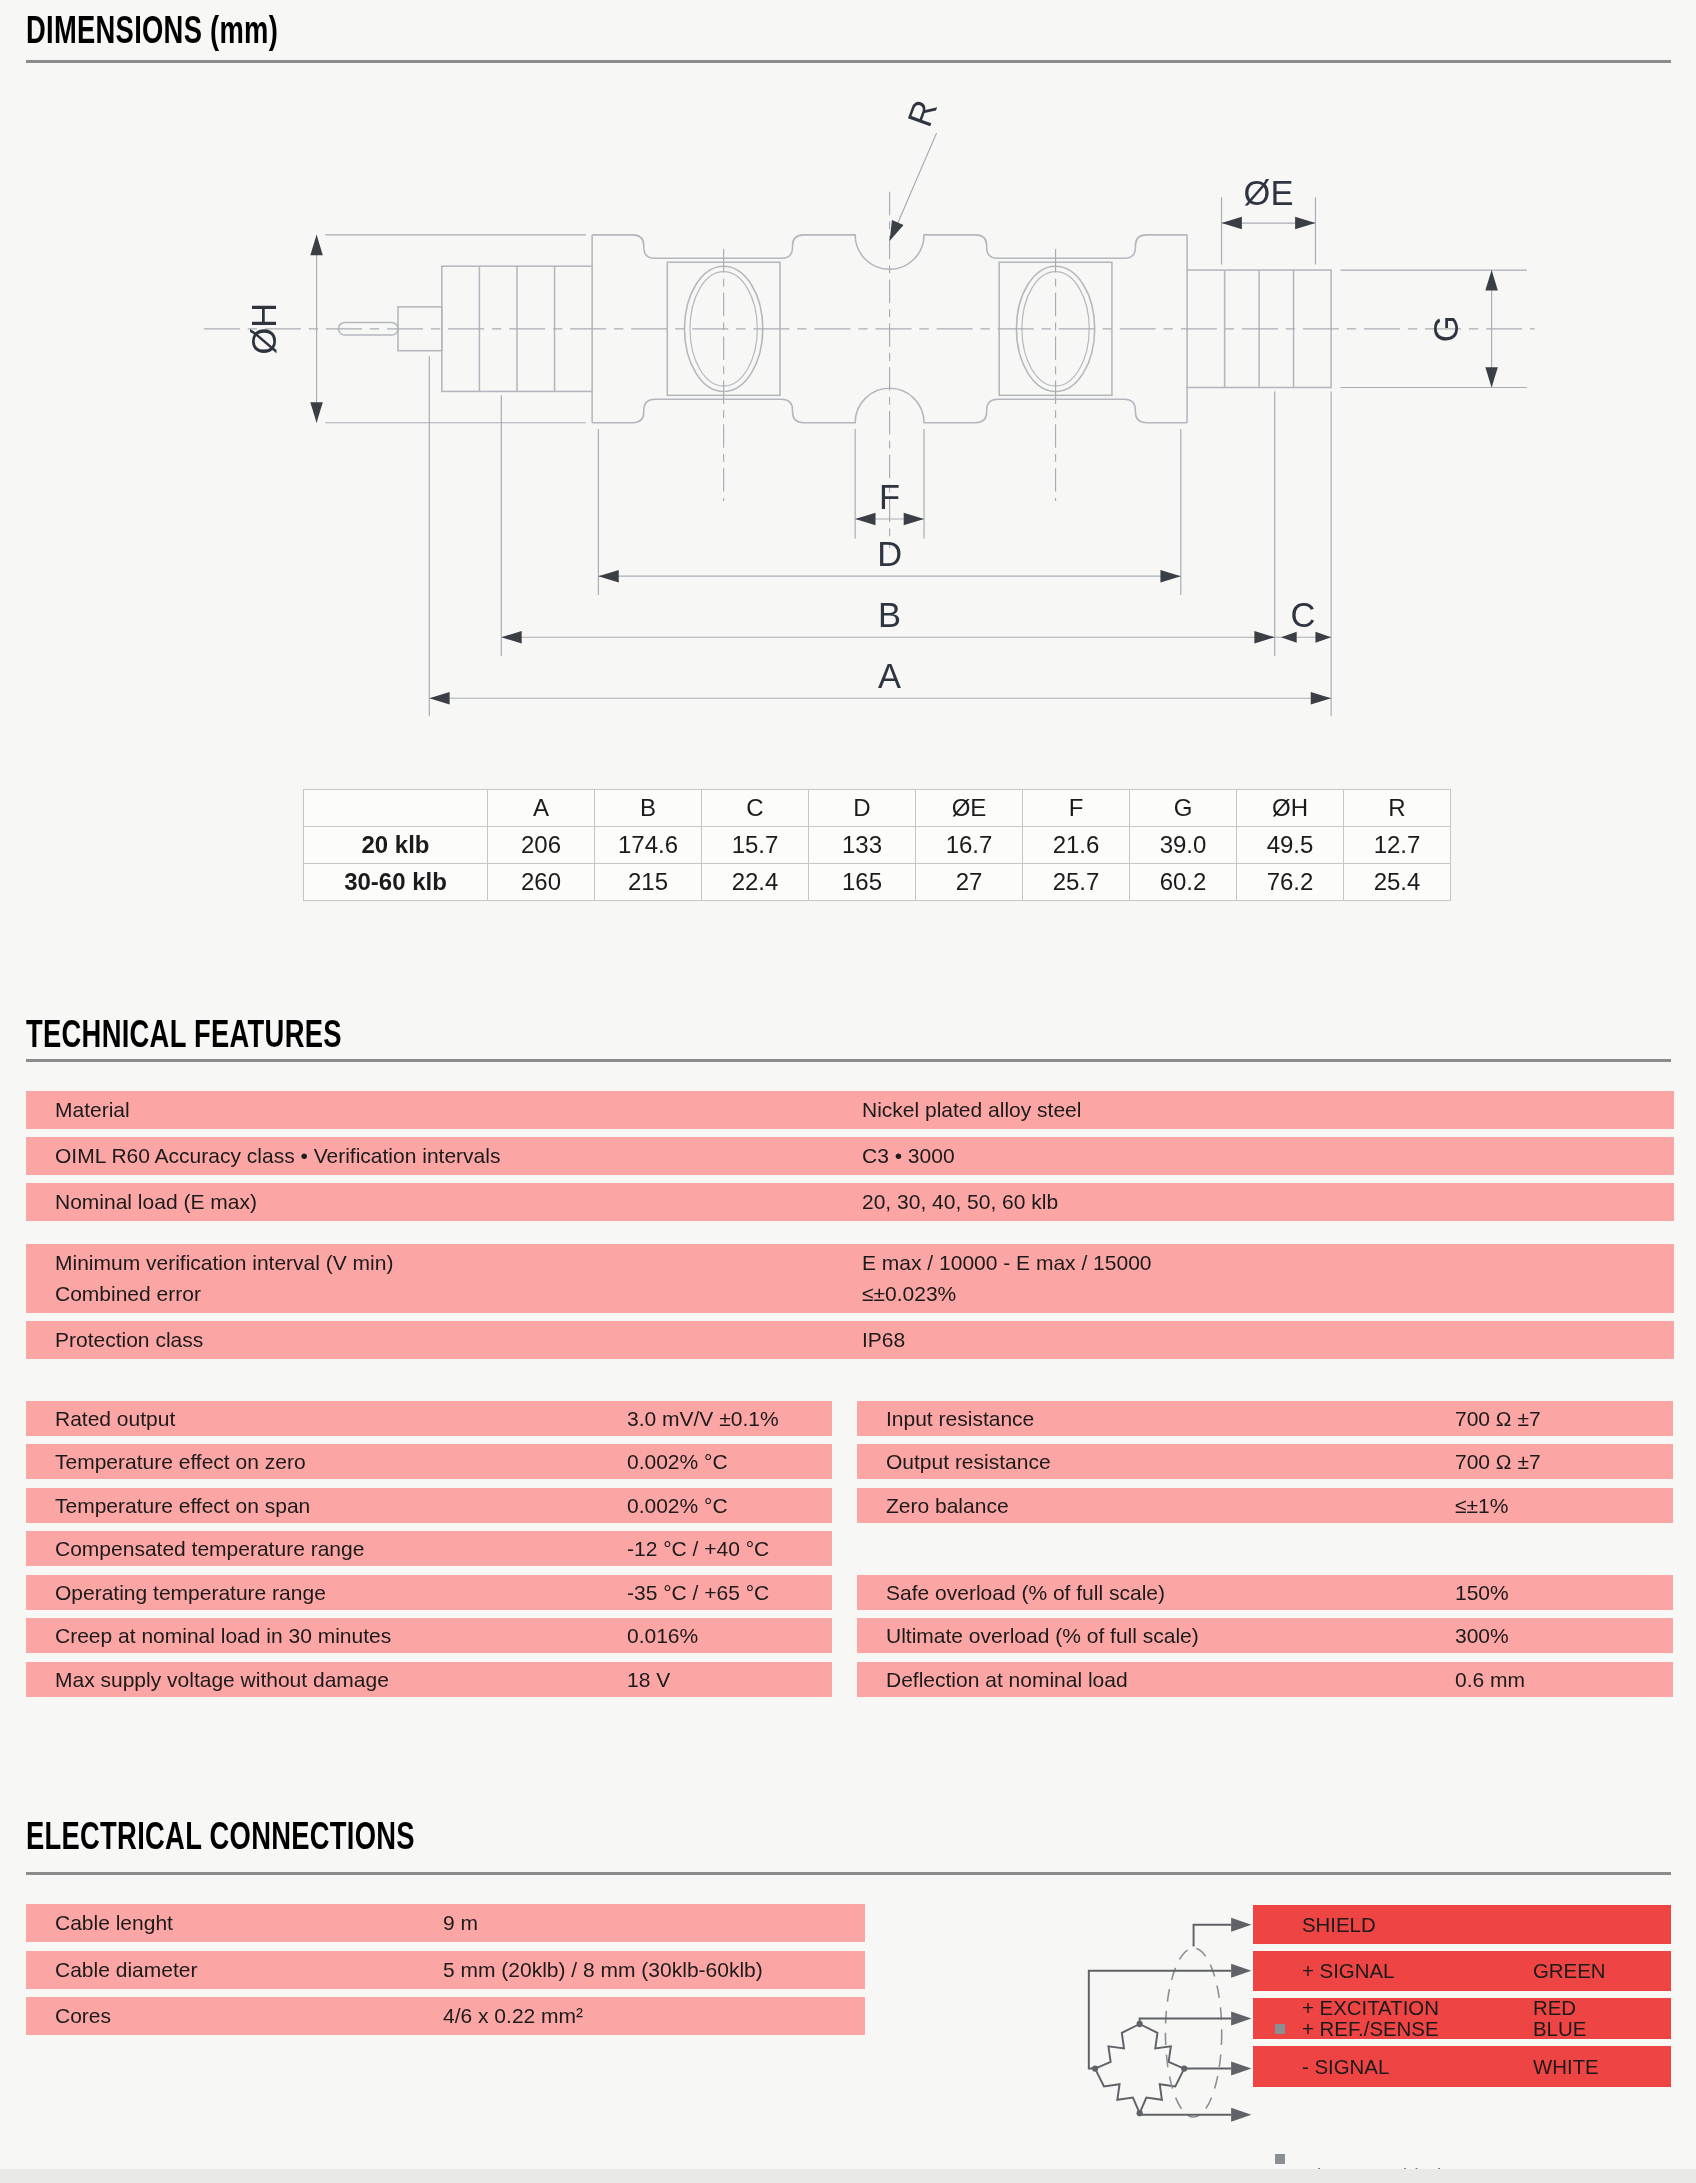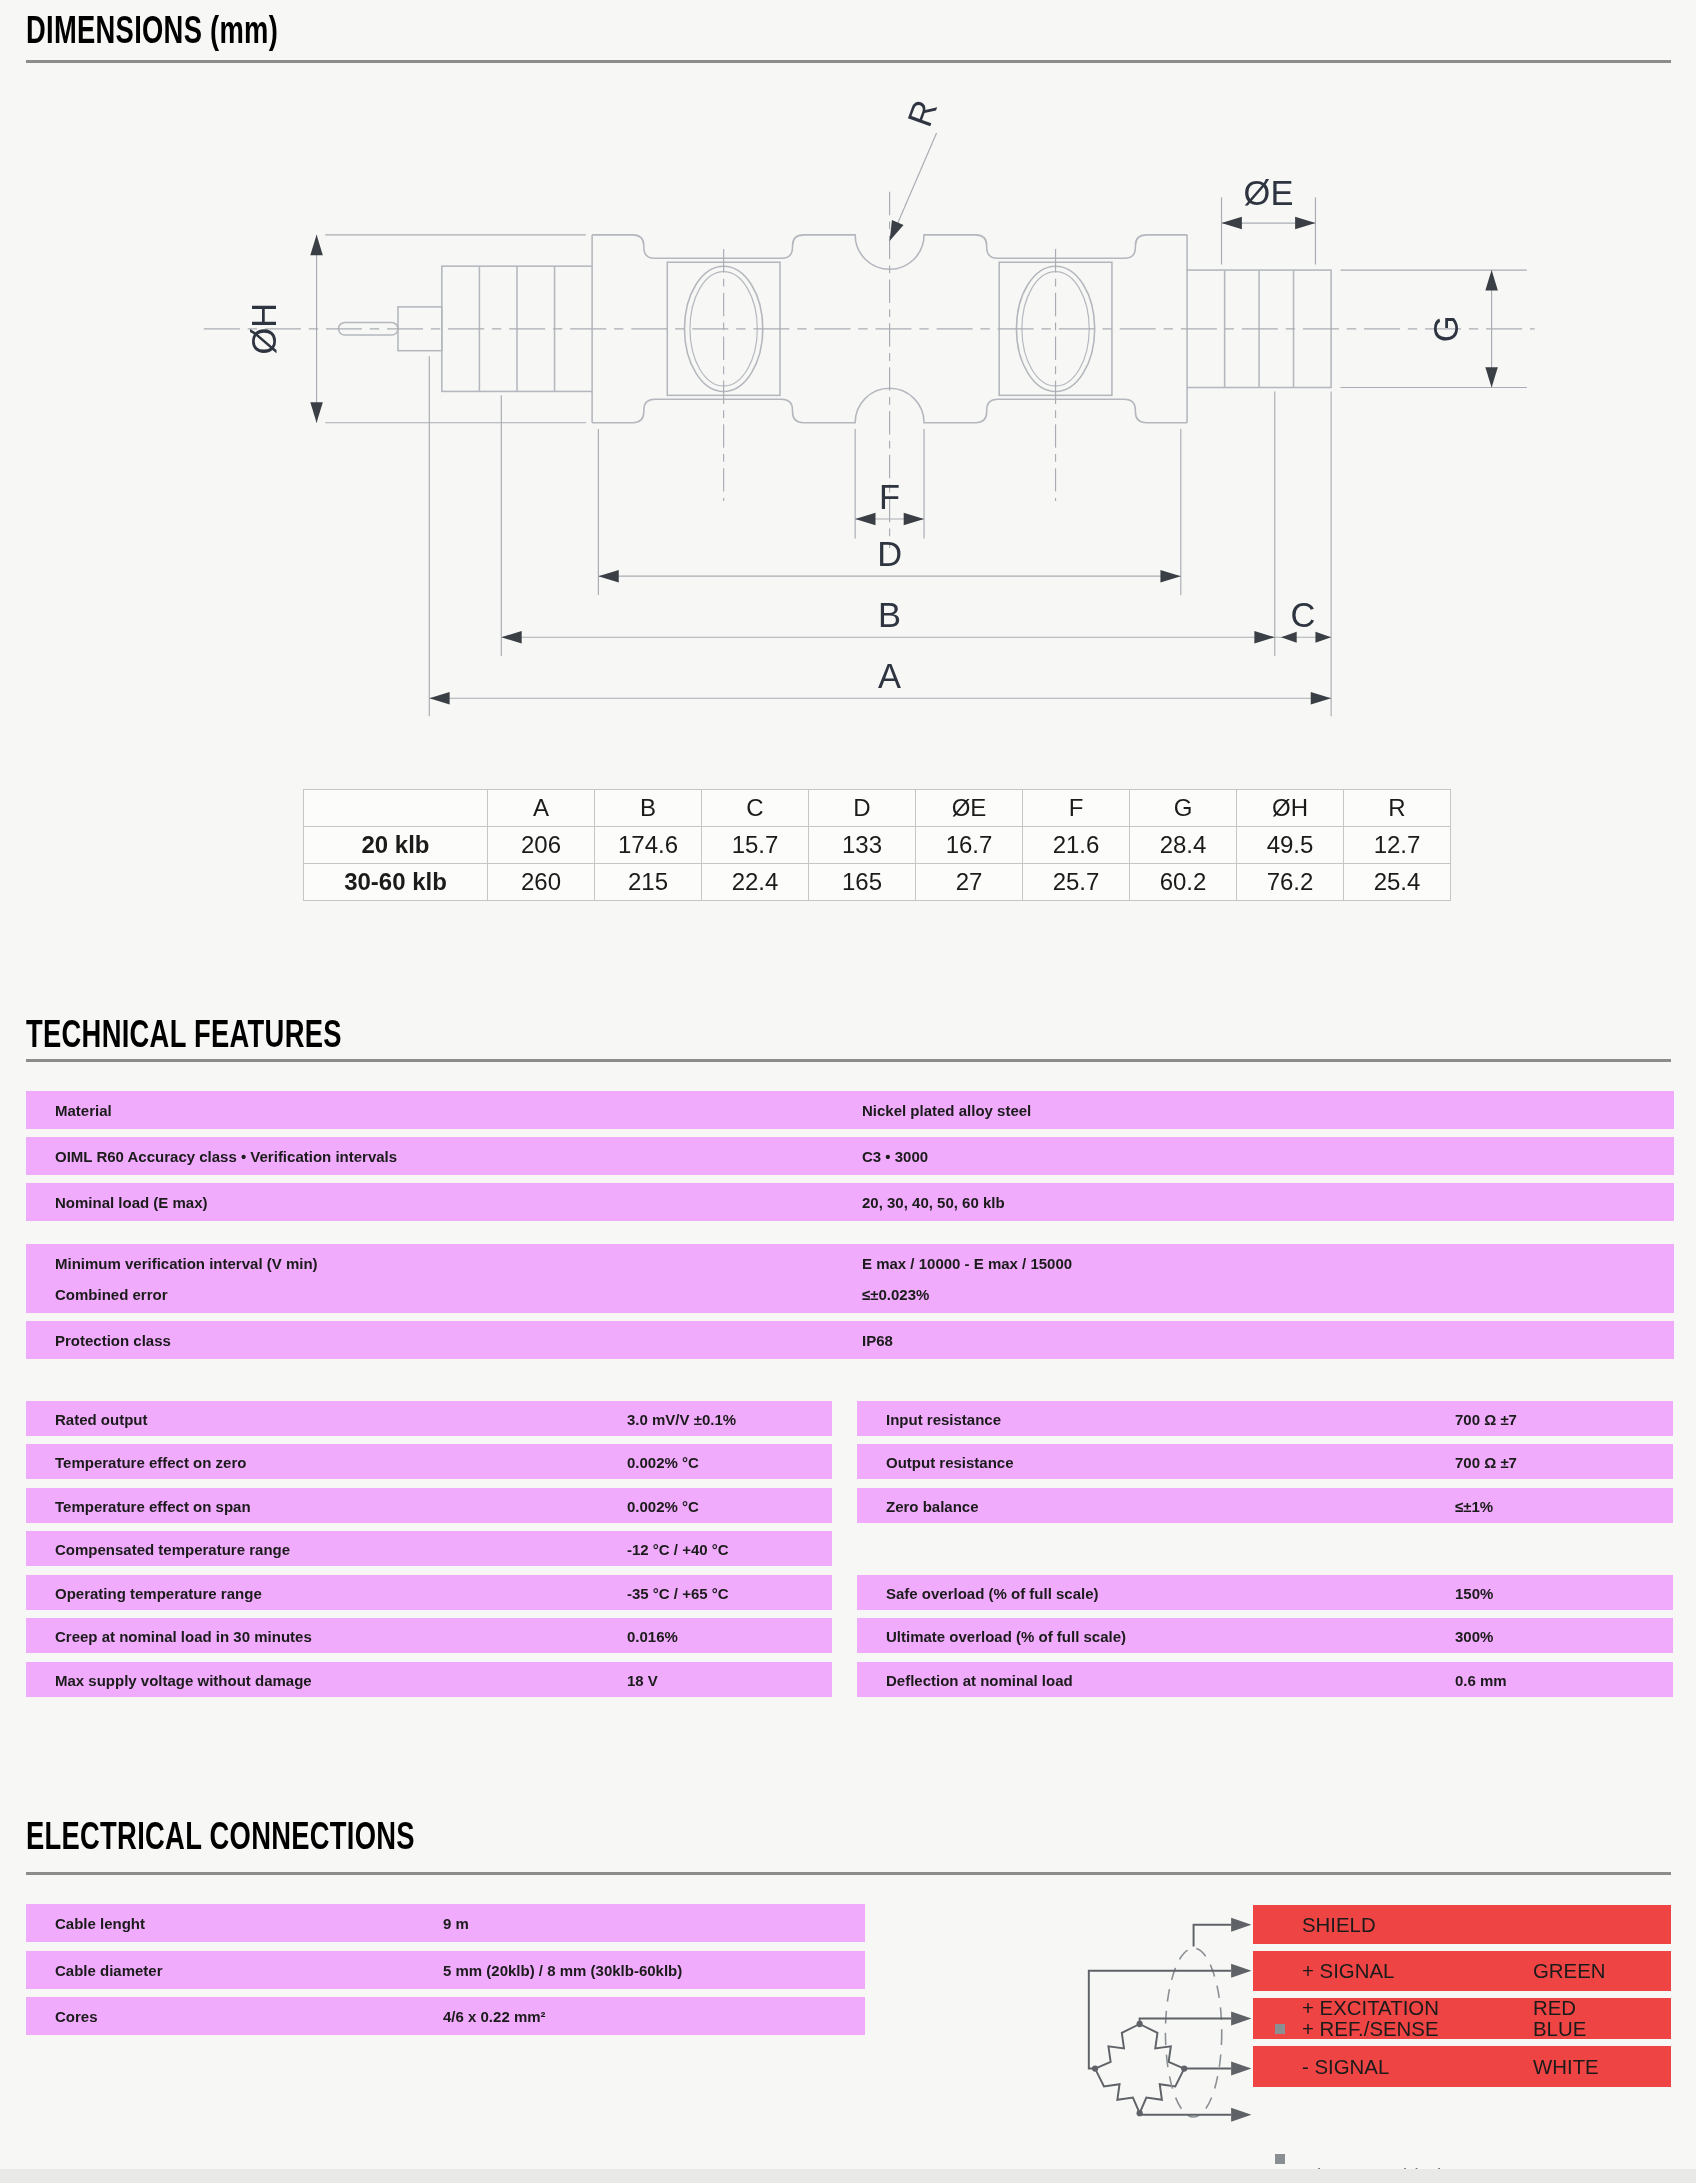--- a/index.html
+++ b/index.html
@@ -30,21 +30,21 @@
     position:absolute;left:303px;top:789px;
     border-collapse:collapse;table-layout:fixed;width:1146px;
     font-size:24px;
   }
   .dim-table td{
     border:0.8px solid #c6c6c4;background:#fcfcfb;
     text-align:center;vertical-align:middle;
     height:36px;padding:0;overflow:hidden;
   }
   .dim-table td.rl{font-weight:bold;}
-  .row{position:absolute;background:#f0abfc;font-size:15px;font-weight:bold;}
+  .row{position:absolute;background:#fca5a5;font-size:21px;}
   .row .lbl{position:absolute;left:29px;top:50%;transform:translateY(-50%);white-space:nowrap;}
   .row .val{position:absolute;top:50%;transform:translateY(-50%);white-space:nowrap;}
   .g{left:26px;width:1648px;height:38px;}
   .g .val{left:836px;}
   .lc{left:26px;width:806px;height:35px;}
   .lc .val{left:601px;}
   .rc{left:857px;width:816px;height:35px;}
   .rc .val{left:598px;}
   .ec{left:26px;width:839px;height:38px;}
   .ec .val{left:417px;}
@@ -182,21 +182,21 @@
         <td>R</td>
       </tr>
       <tr>
         <td class="rl">20 klb</td>
         <td>206</td>
         <td>174.6</td>
         <td>15.7</td>
         <td>133</td>
         <td>16.7</td>
         <td>21.6</td>
-        <td>28.4</td>
+        <td>39.0</td>
         <td>49.5</td>
         <td>12.7</td>
       </tr>
       <tr>
         <td class="rl">30-60 klb</td>
         <td>260</td>
         <td>215</td>
         <td>22.4</td>
         <td>165</td>
         <td>27</td>

